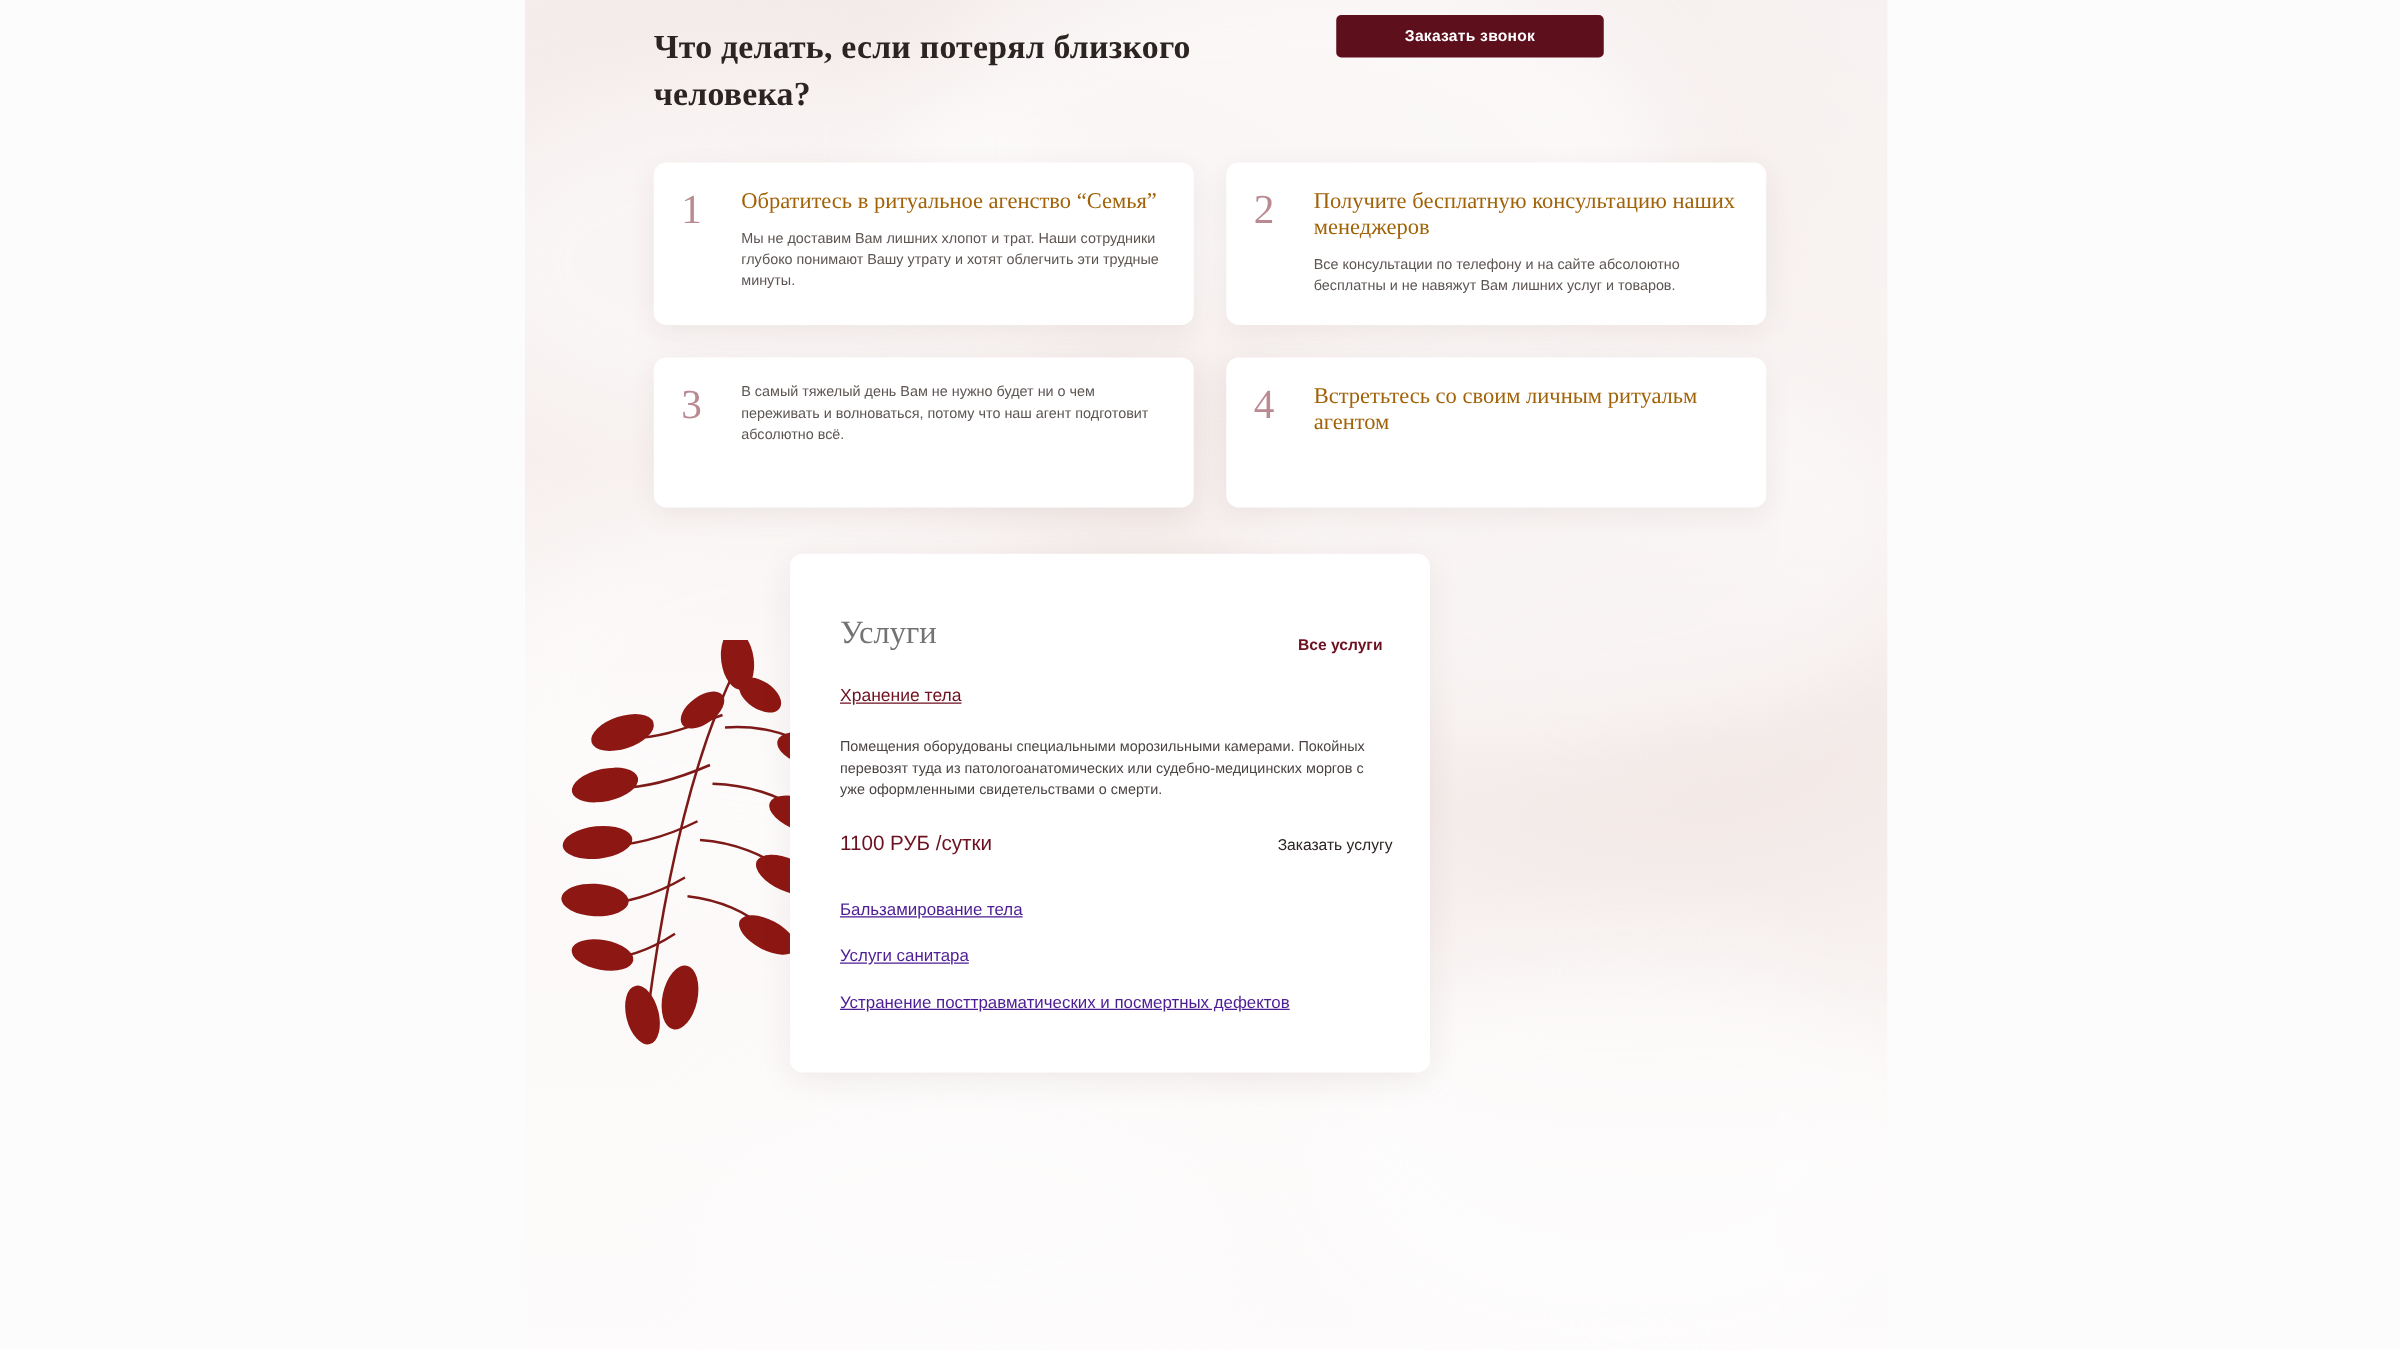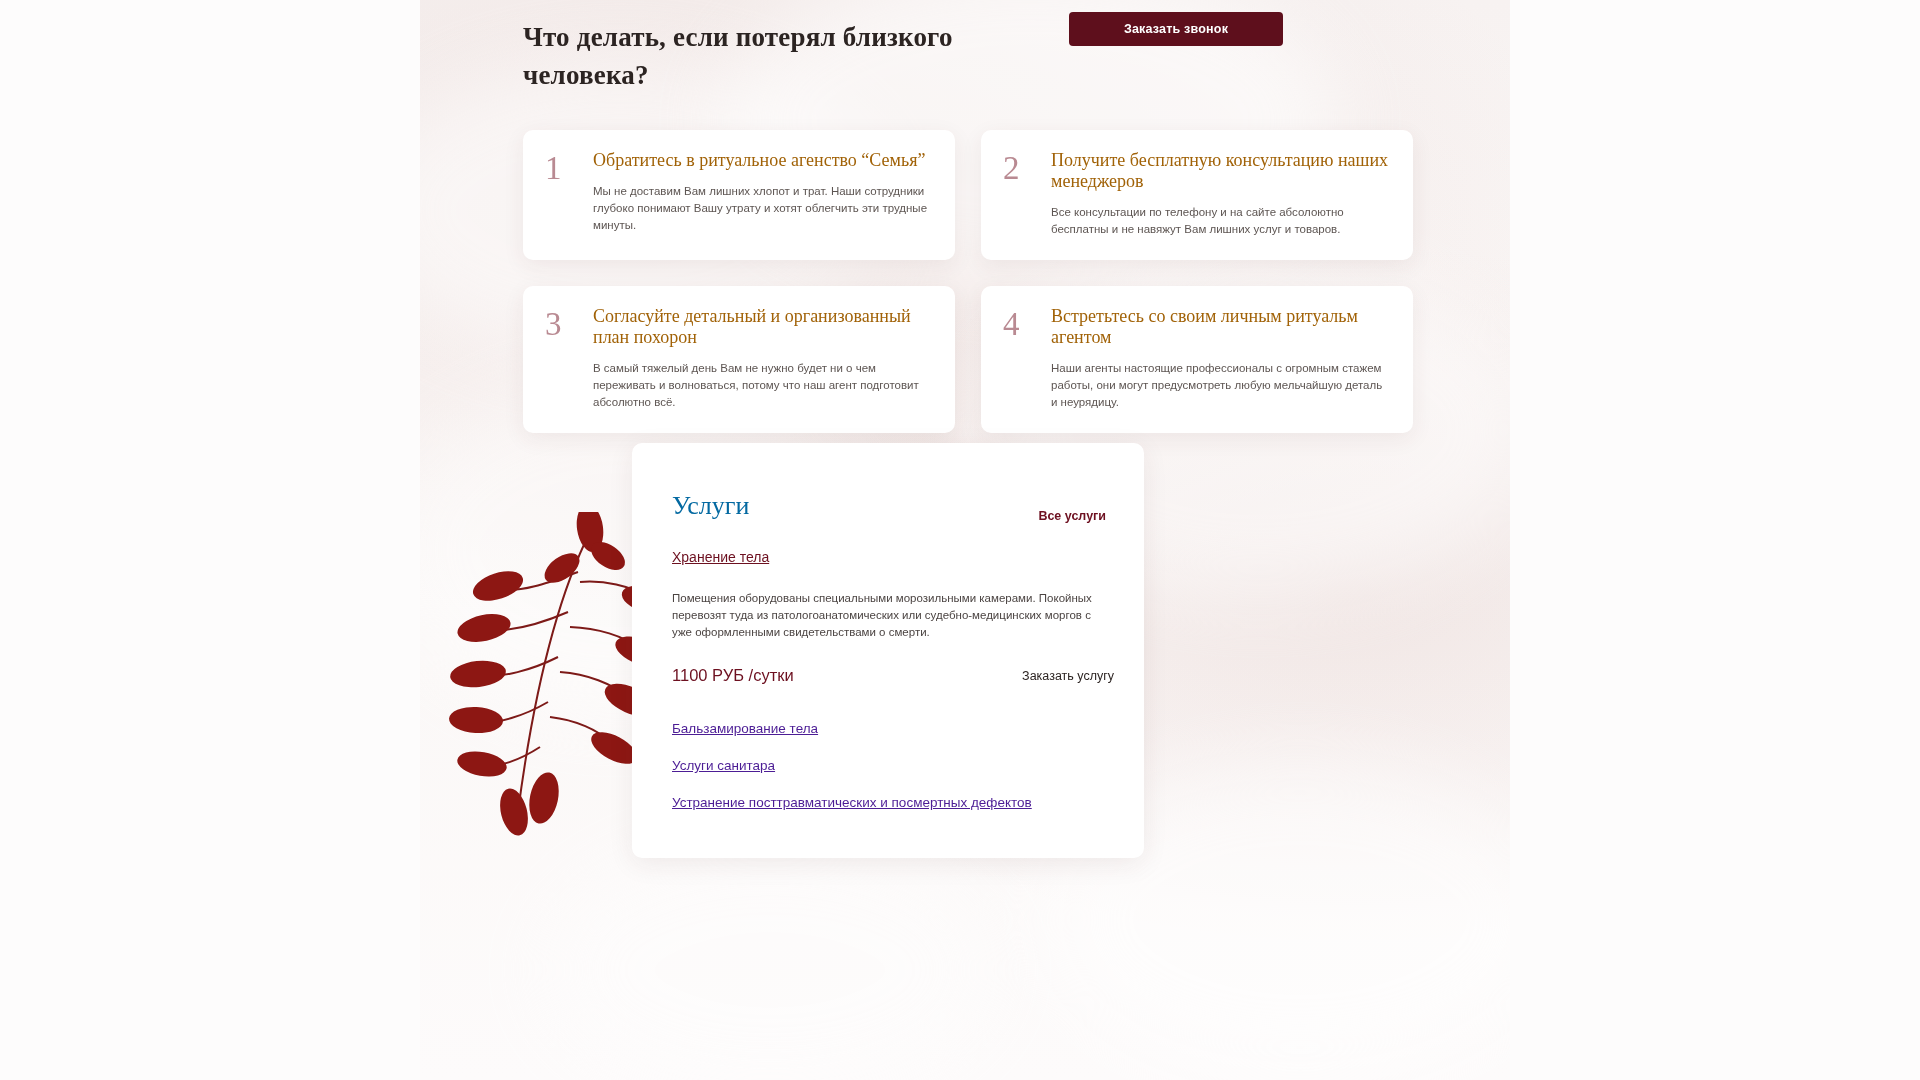--- a/index.html
+++ b/index.html
@@ -135,21 +135,21 @@
     height: 415px;
     background: #ffffff;
     border-radius: 10px;
     box-shadow: 0 6px 26px rgba(80,40,40,.08);
   }
   .srv-inner { position: absolute; inset: 0; padding: 48px 40px 0 40px; }
 
   .srv-title {
     font-family: "Liberation Serif", serif;
     font-size: 26px;
-    color: #0369a1;
+    color: #737373;
   }
   .srv-all {
     position: absolute;
     right: 38px;
     top: 66px;
     font-size: 12.5px;
     font-weight: bold;
     color: #6d1020;
     cursor: pointer;
   }
@@ -234,29 +234,27 @@
         <div class="card">
           <div class="num">2</div>
           <div class="body">
             <div class="t">Получите бесплатную консультацию наших менеджеров</div>
             <div class="d">Все консультации по телефону и на сайте абсолоютно бесплатны и не навяжут Вам лишних услуг и товаров.</div>
           </div>
         </div>
         <div class="card">
           <div class="num">3</div>
           <div class="body">
-            <div class="t">Согласуйте детальный и организованный план похорон</div>
             <div class="d">В самый тяжелый день Вам не нужно будет ни о чем переживать и волноваться, потому что наш агент подготовит абсолютно всё.</div>
           </div>
         </div>
         <div class="card">
           <div class="num">4</div>
           <div class="body">
             <div class="t">Встретьтесь со своим личным ритуальм агентом</div>
-            <div class="d">Наши агенты настоящие профессионалы с огромным стажем работы, они могут предусмотреть любую мельчайшую деталь и неурядицу.</div>
           </div>
         </div>
       </div>
 
       <svg class="leaves" viewBox="0 0 240 340">
         <g stroke="#7d1a18" stroke-width="2" fill="none">
           <path d="M150 20 C120 80, 95 170, 78 300"></path>
           <path d="M138 60 C110 70, 85 80, 60 78"></path>
           <path d="M128 100 C100 112, 70 120, 46 118"></path>
           <path d="M118 145 C92 158, 62 166, 40 164"></path>

